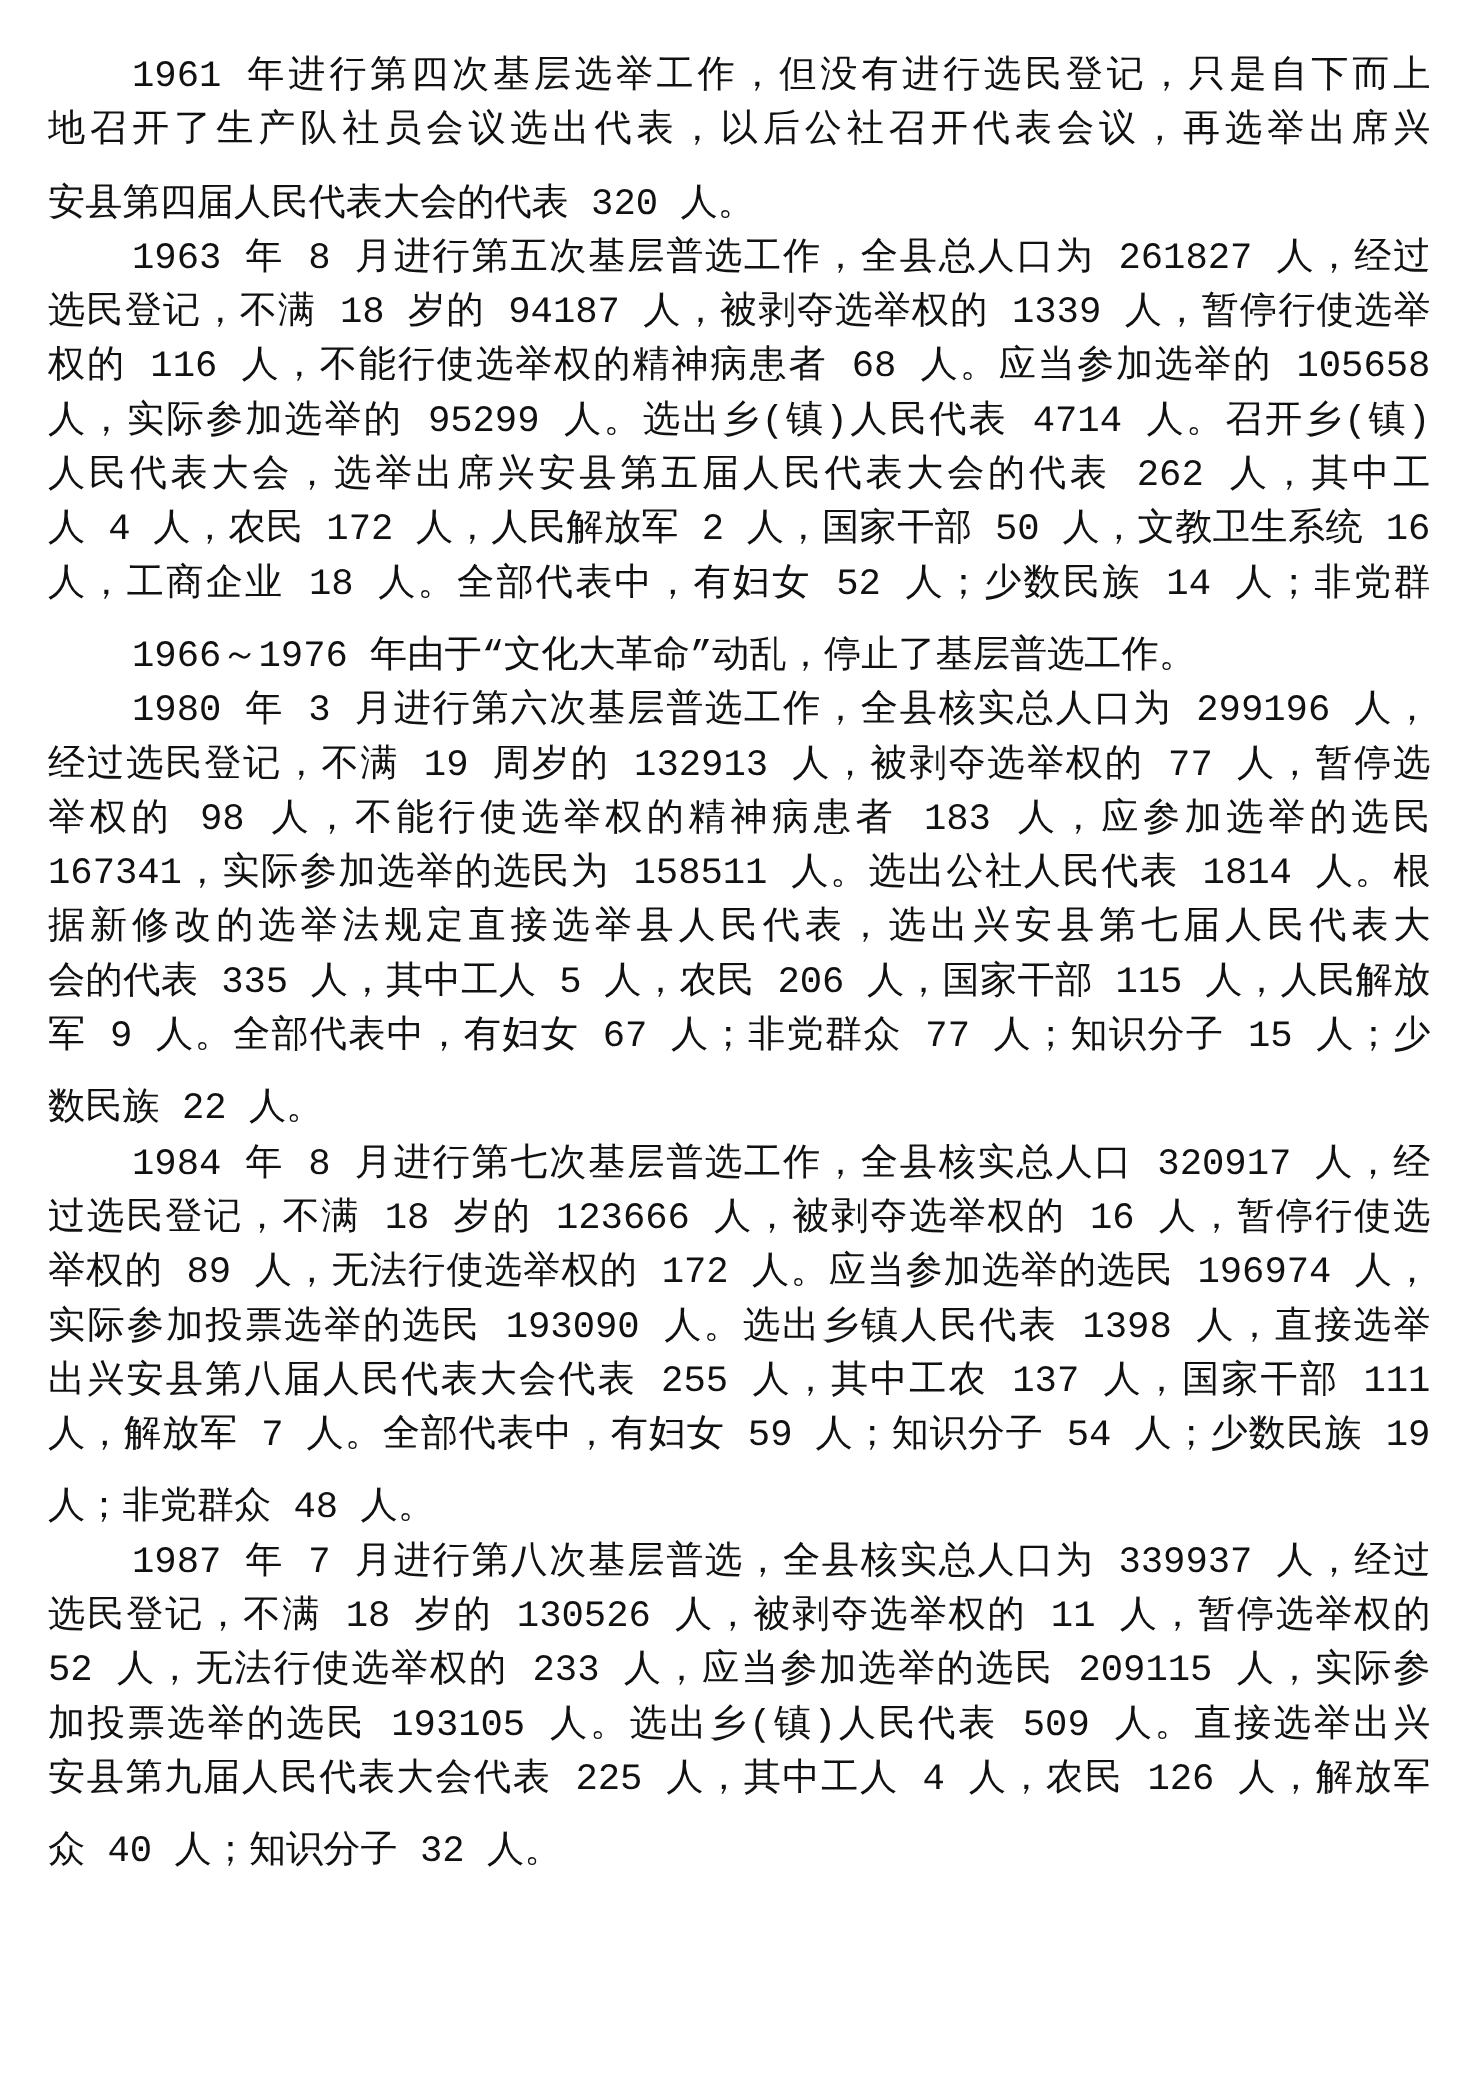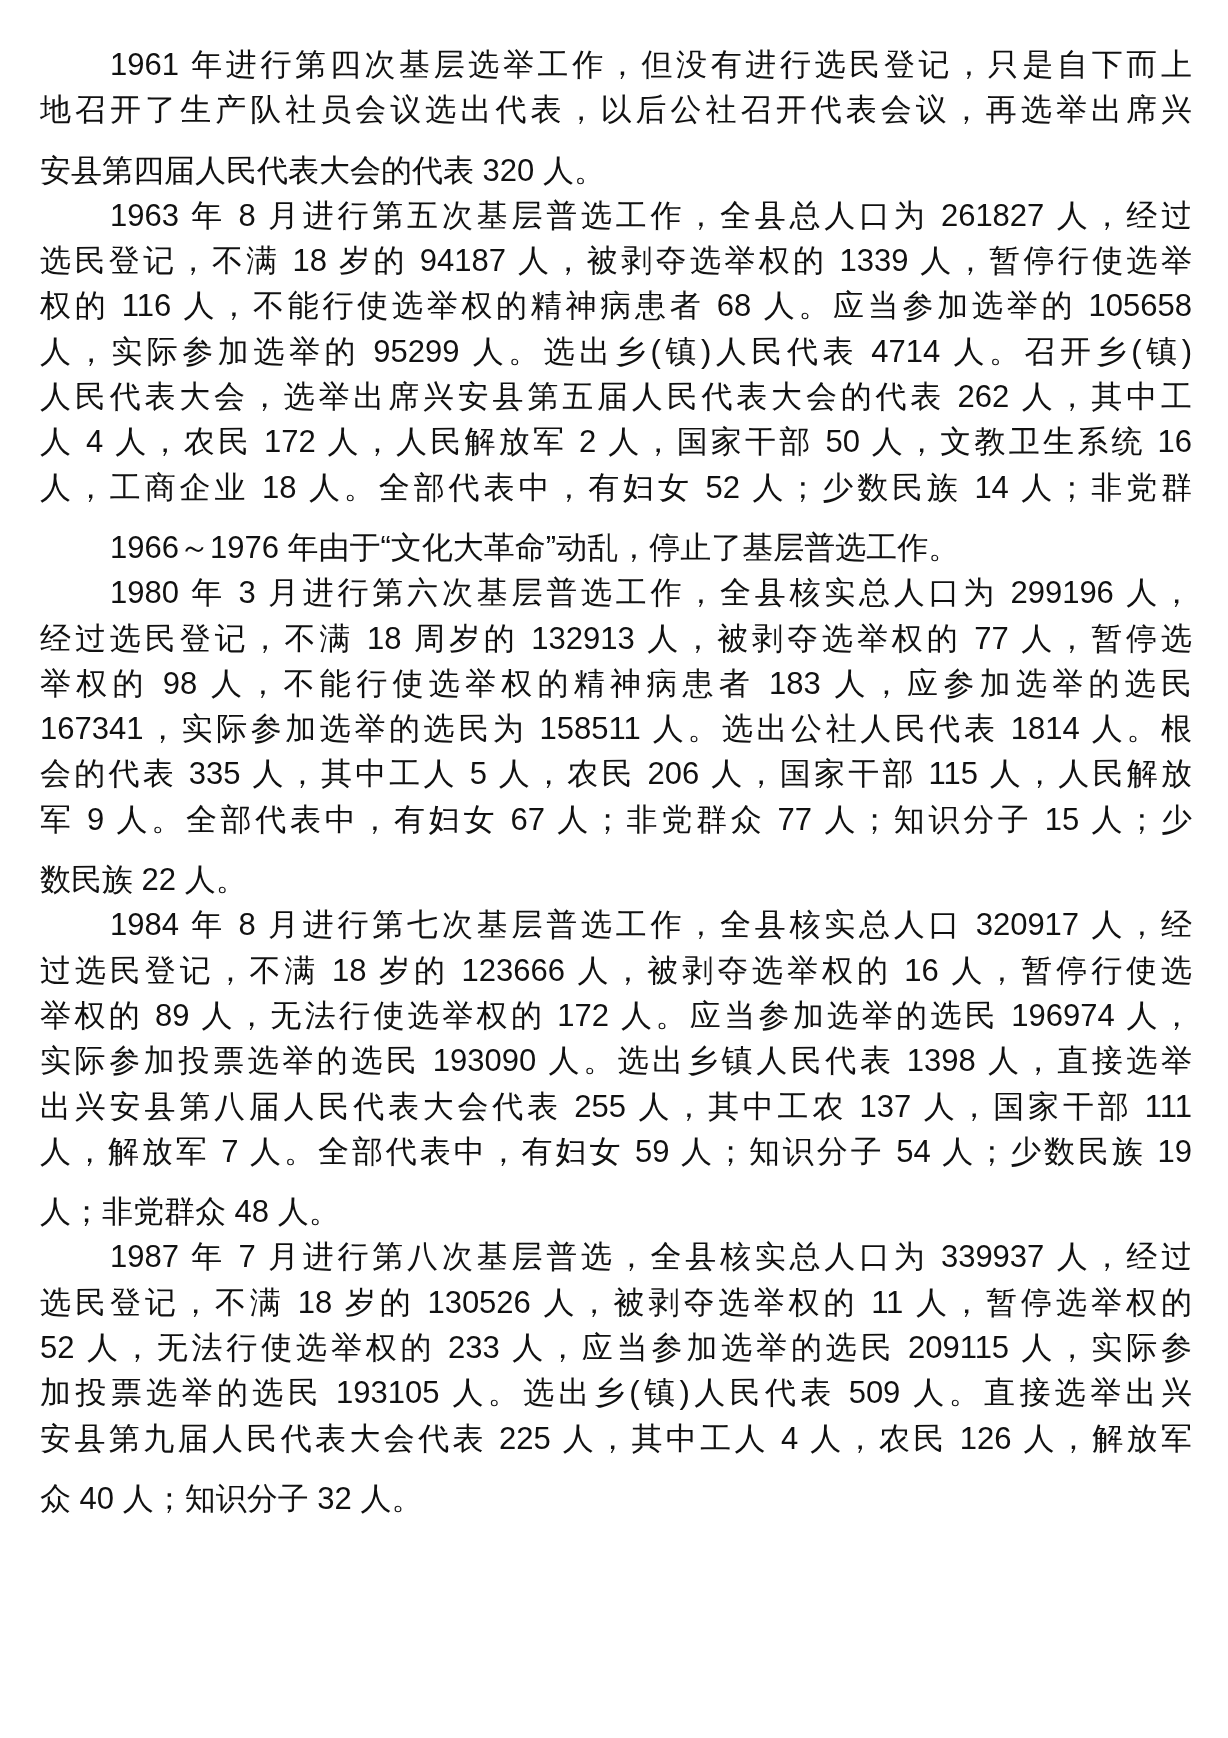--- a/index.html
+++ b/index.html
@@ -1,19 +1,19 @@
 <!DOCTYPE html>
 <html><head>
 <meta charset="utf-8">
 <style>
   html, body { margin: 0; padding: 0; background: #ffffff; }
   body { width: 1228px; height: 1738px; overflow: hidden; position: relative; }
   .page {
     position: absolute; left: 40px; top: 42px; width: 1152px;
-    font-family: Liberation Sans, sans-serif;
+    font-family: Liberation Mono, monospace;
     color: #111111;
   }
   .line {
     display: block;
     height: 45.3px;
     line-height: 45.3px;
     font-size: 31px;
     white-space: nowrap;
     text-align: justify;
     text-align-last: justify;
@@ -43,23 +43,24 @@
     <span class="line">人 4 人，农民 172 人，人民解放军 2 人，国家干部 50 人，文教卫生系统 16</span>
     <span class="line">人，工商企业 18 人。全部代表中，有妇女 52 人；少数民族 14 人；非党群</span>
   </div>
 
   <div class="paragraph">
     <span class="line indent last">1966～1976 年由于“文化大革命”动乱，停止了基层普选工作。</span>
   </div>
 
   <div class="paragraph">
     <span class="line indent">1980 年 3 月进行第六次基层普选工作，全县核实总人口为 299196 人，</span>
-    <span class="line">经过选民登记，不满 18 周岁的 132913 人，被剥夺选举权的 77 人，暂停选</span>
+    <span class="line">经过选民登记，不满 19 周岁的 132913 人，被剥夺选举权的 77 人，暂停选</span>
     <span class="line">举权的 98 人，不能行使选举权的精神病患者 183 人，应参加选举的选民</span>
     <span class="line">167341，实际参加选举的选民为 158511 人。选出公社人民代表 1814 人。根</span>
+    <span class="line">据新修改的选举法规定直接选举县人民代表，选出兴安县第七届人民代表大</span>
     <span class="line">会的代表 335 人，其中工人 5 人，农民 206 人，国家干部 115 人，人民解放</span>
     <span class="line">军 9 人。全部代表中，有妇女 67 人；非党群众 77 人；知识分子 15 人；少</span>
     <span class="line last">数民族 22 人。</span>
   </div>
 
   <div class="paragraph">
     <span class="line indent">1984 年 8 月进行第七次基层普选工作，全县核实总人口 320917 人，经</span>
     <span class="line">过选民登记，不满 18 岁的 123666 人，被剥夺选举权的 16 人，暂停行使选</span>
     <span class="line">举权的 89 人，无法行使选举权的 172 人。应当参加选举的选民 196974 人，</span>
     <span class="line">实际参加投票选举的选民 193090 人。选出乡镇人民代表 1398 人，直接选举</span>

